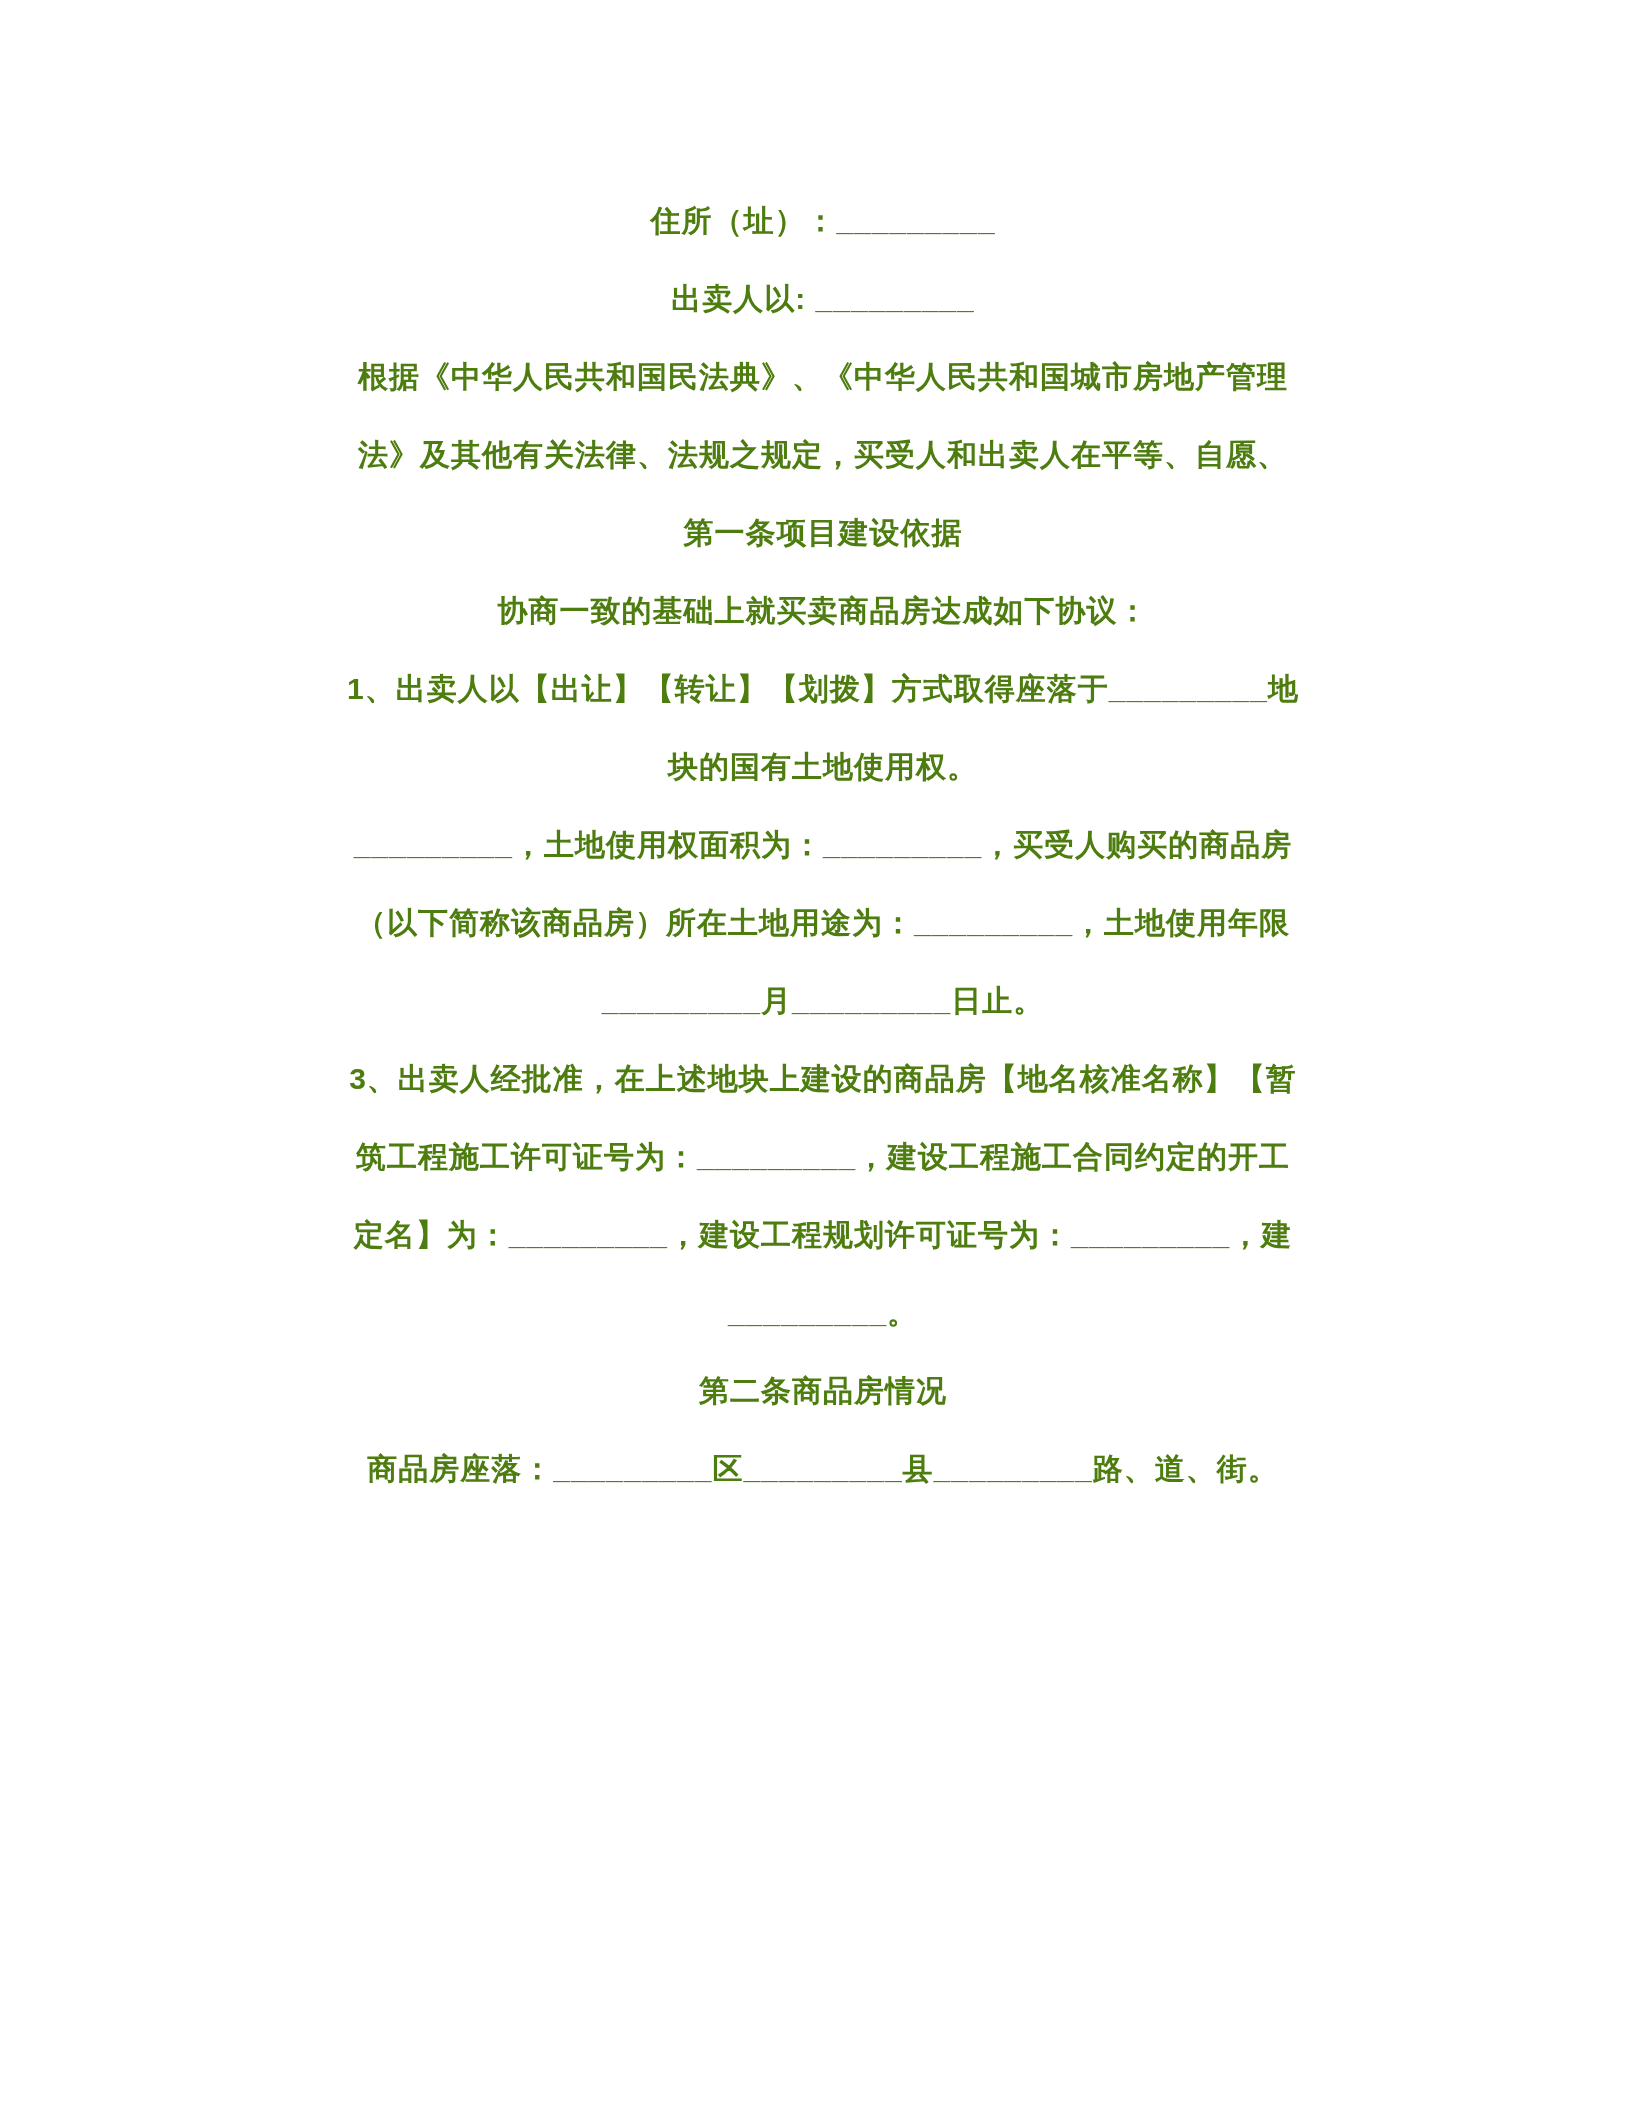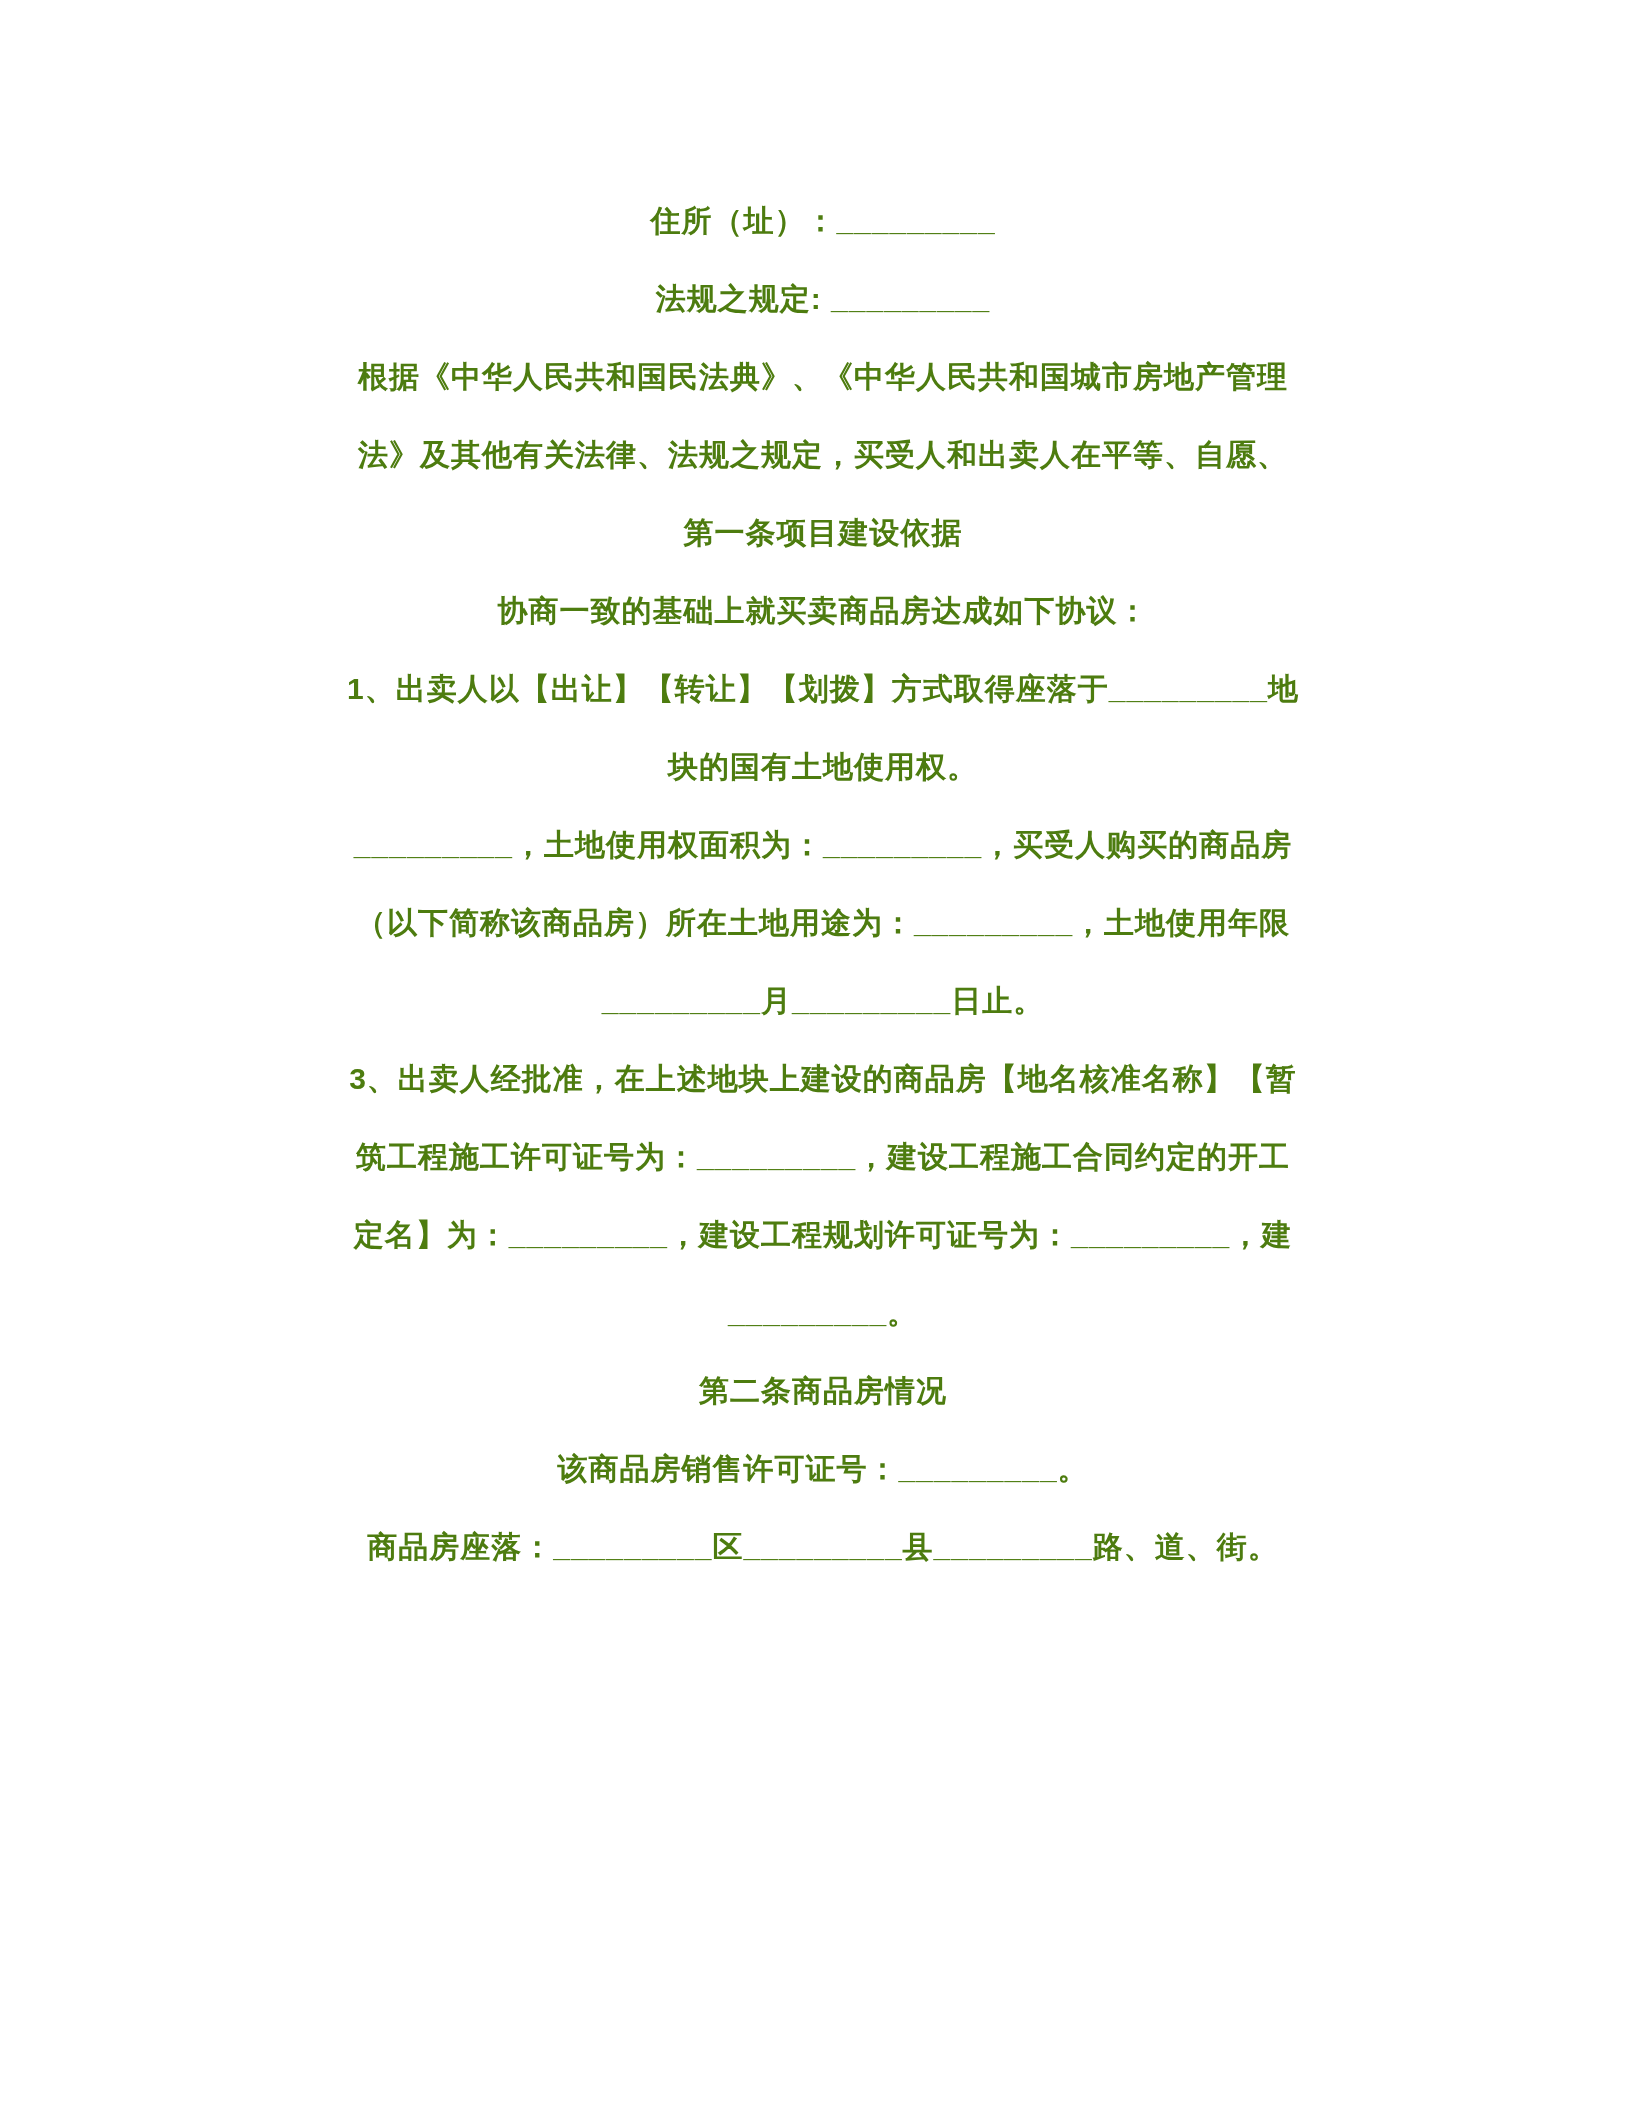--- a/index.html
+++ b/index.html
@@ -31,31 +31,30 @@
     white-space: pre;
     text-align: center;
   }
 </style>
 </head>
 <body>
 
 <div class="page">
   <div class="text-block">
     <div class="line">住所（址）：_________</div>
-    <div class="line">法规之规定: _________</div>
+    <div class="line">出卖人以: _________</div>
     <div class="line">根据《中华人民共和国民法典》、《中华人民共和国城市房地产管理</div>
     <div class="line">法》及其他有关法律、法规之规定，买受人和出卖人在平等、自愿、</div>
     <div class="line">第一条项目建设依据</div>
     <div class="line">协商一致的基础上就买卖商品房达成如下协议：</div>
     <div class="line">1、出卖人以【出让】【转让】【划拨】方式取得座落于_________地</div>
     <div class="line">块的国有土地使用权。</div>
     <div class="line">_________，土地使用权面积为：_________，买受人购买的商品房</div>
     <div class="line">（以下简称该商品房）所在土地用途为：_________，土地使用年限</div>
     <div class="line">_________月_________日止。</div>
     <div class="line">3、出卖人经批准，在上述地块上建设的商品房【地名核准名称】【暂</div>
     <div class="line">筑工程施工许可证号为：_________，建设工程施工合同约定的开工</div>
     <div class="line">定名】为：_________，建设工程规划许可证号为：_________，建</div>
     <div class="line">_________。</div>
     <div class="line">第二条商品房情况</div>
-    <div class="line">该商品房销售许可证号：_________。</div>
     <div class="line">商品房座落：_________区_________县_________路、道、街。</div>
   </div>
 </div>
 
 </body></html>

